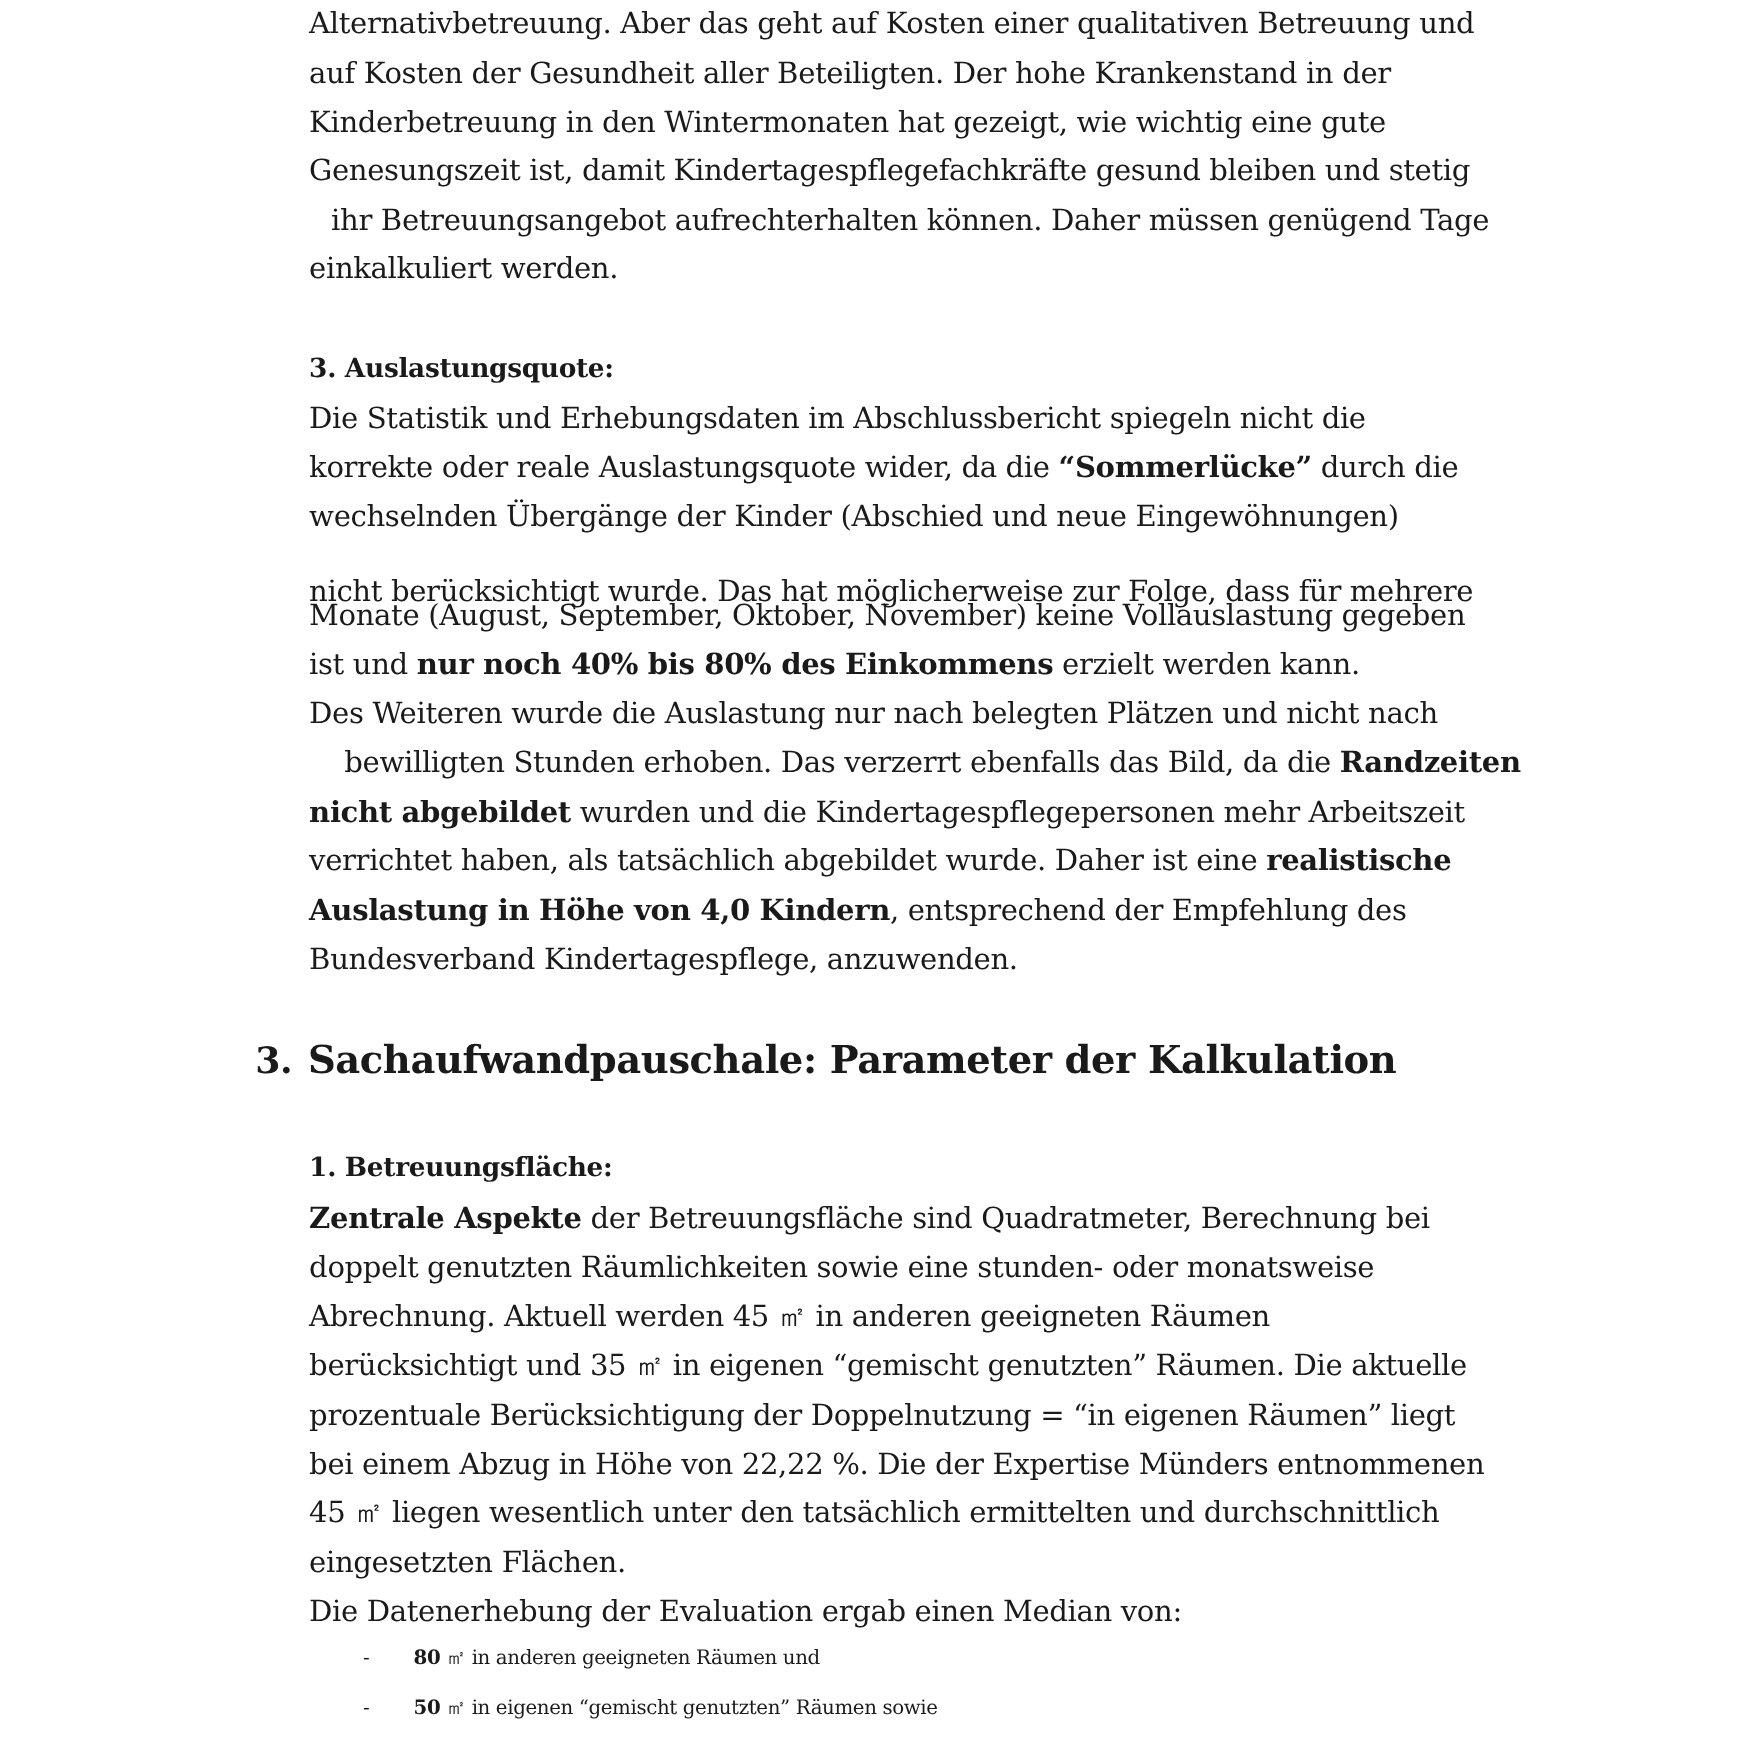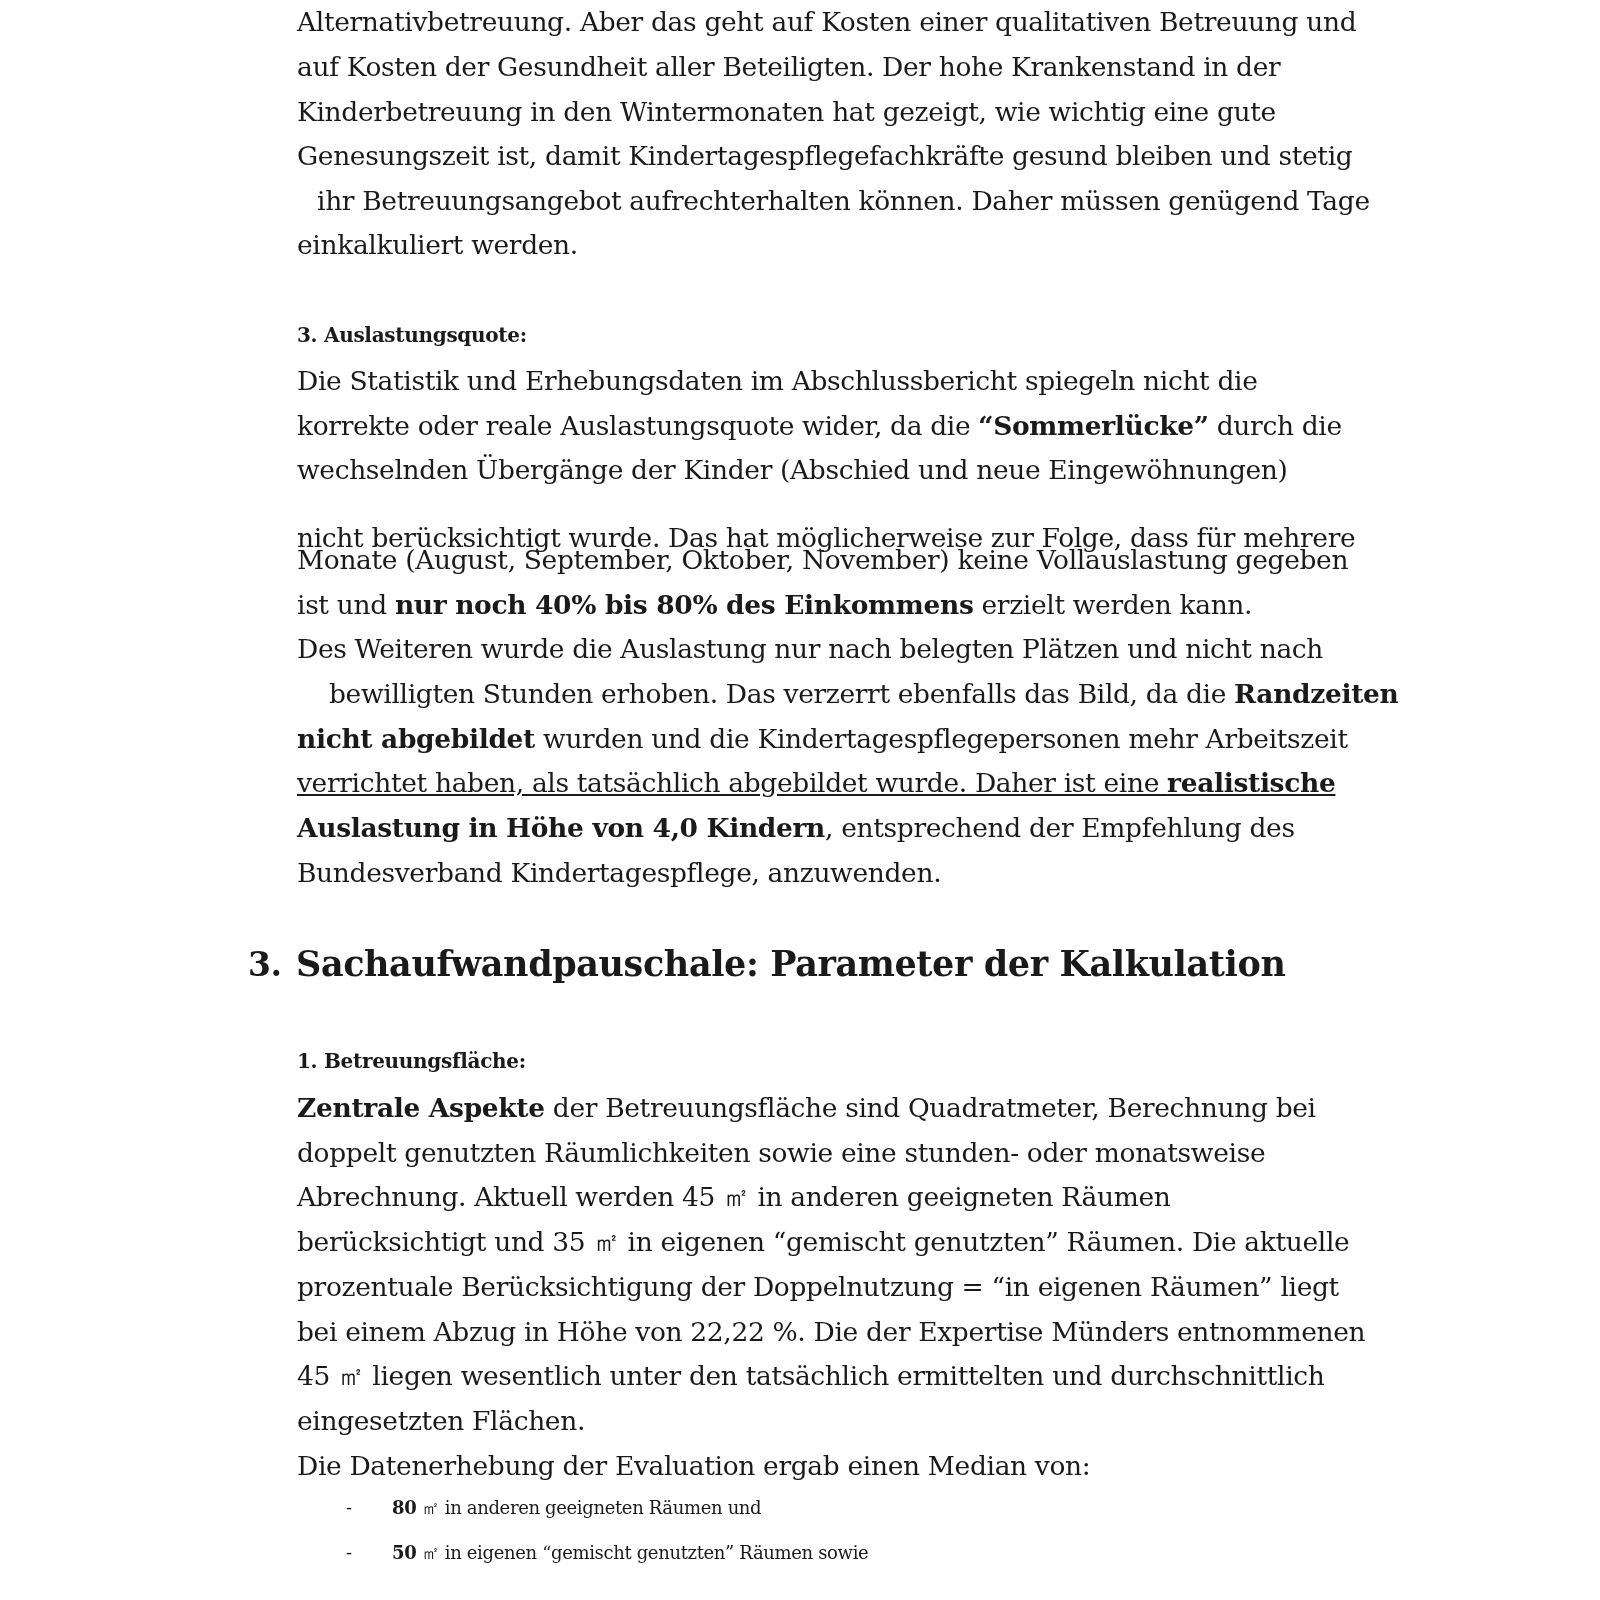--- a/index.html
+++ b/index.html
@@ -10,21 +10,21 @@
     body {
       width: 1600px;
       height: 1600px;
       overflow: hidden;
       position: relative;
       font-family: "DejaVu Serif", "Liberation Serif", serif;
       color: #1a1a1a;
     }
     .page {
       position: absolute;
-      left: 16px;
+      left: 0;
       top: 0;
       width: 1576px;
       height: 1600px;
     }
     .col {
       position: absolute;
       left: 281px;
       width: 1125px;
     }
     .line {
@@ -34,21 +34,21 @@
       font-size: 26.5px;
       line-height: 44px;
       height: 44px;
       letter-spacing: -0.35px;
     }
     .line b, .line strong { font-weight: bold; }
     .subhead {
       position: absolute;
       left: 0;
       white-space: nowrap;
-      font-size: 20px;
+      font-size: 24px;
       font-weight: bold;
       line-height: 44px;
       letter-spacing: -0.3px;
     }
     .h2 {
       position: absolute;
       left: 232px;
       top: 940px;
       white-space: nowrap;
       font-size: 35px;
@@ -94,21 +94,21 @@
     <div id="auslastung-lines">
         <div class="line" style="top: 359px;"><span>Die Statistik und Erhebungsdaten im Abschlussbericht spiegeln nicht die</span></div>
         <div class="line" style="top: 404px;"><span>korrekte oder reale Auslastungsquote wider, da die </span><b>“Sommerlücke”</b><span> durch die</span></div>
         <div class="line" style="top: 448px;"><span>wechselnden Übergänge der Kinder (Abschied und neue Eingewöhnungen)</span></div>
         <div class="line" style="top: 493px; margin-top: 23px;"><span>nicht berücksichtigt wurde. Das hat möglicherweise zur Folge, dass für mehrere</span></div>
         <div class="line" style="top: 538px;"><span>Monate (August, September, Oktober, November) keine Vollauslastung gegeben</span></div>
         <div class="line" style="top: 583px;"><span>ist und </span><b>nur noch 40% bis 80% des Einkommens</b><span> erzielt werden kann.</span></div>
         <div class="line" style="top: 627px; text-align: center;"><span>Des Weiteren wurde die Auslastung nur nach belegten Plätzen und nicht nach</span></div>
         <div class="line" style="top: 672px; margin-left: 32px;"><span>bewilligten Stunden erhoben. Das verzerrt ebenfalls das Bild, da die </span><b>Randzeiten</b></div>
         <div class="line" style="top: 717px;"><b>nicht abgebildet</b><span> wurden und die Kindertagespflegepersonen mehr Arbeitszeit</span></div>
-        <div class="line" style="top: 761px; text-decoration: underline;"><span>verrichtet haben, als tatsächlich abgebildet wurde. Daher ist eine </span><b>realistische</b></div>
+        <div class="line" style="top: 761px;"><span>verrichtet haben, als tatsächlich abgebildet wurde. Daher ist eine </span><b>realistische</b></div>
         <div class="line" style="top: 806px; text-align: right;"><b>Auslastung in Höhe von 4,0 Kindern</b><span>, entsprechend der Empfehlung des</span></div>
         <div class="line" style="top: 851px; text-align: right;"><span>Bundesverband Kindertagespflege, anzuwenden.</span></div>
       </div>
   </div>
 
   <div class="h2">
     <span class="num">3.</span><span>Sachaufwandpauschale: Parameter der Kalkulation</span>
   </div>
 
   <div class="col" style="top:0;">

